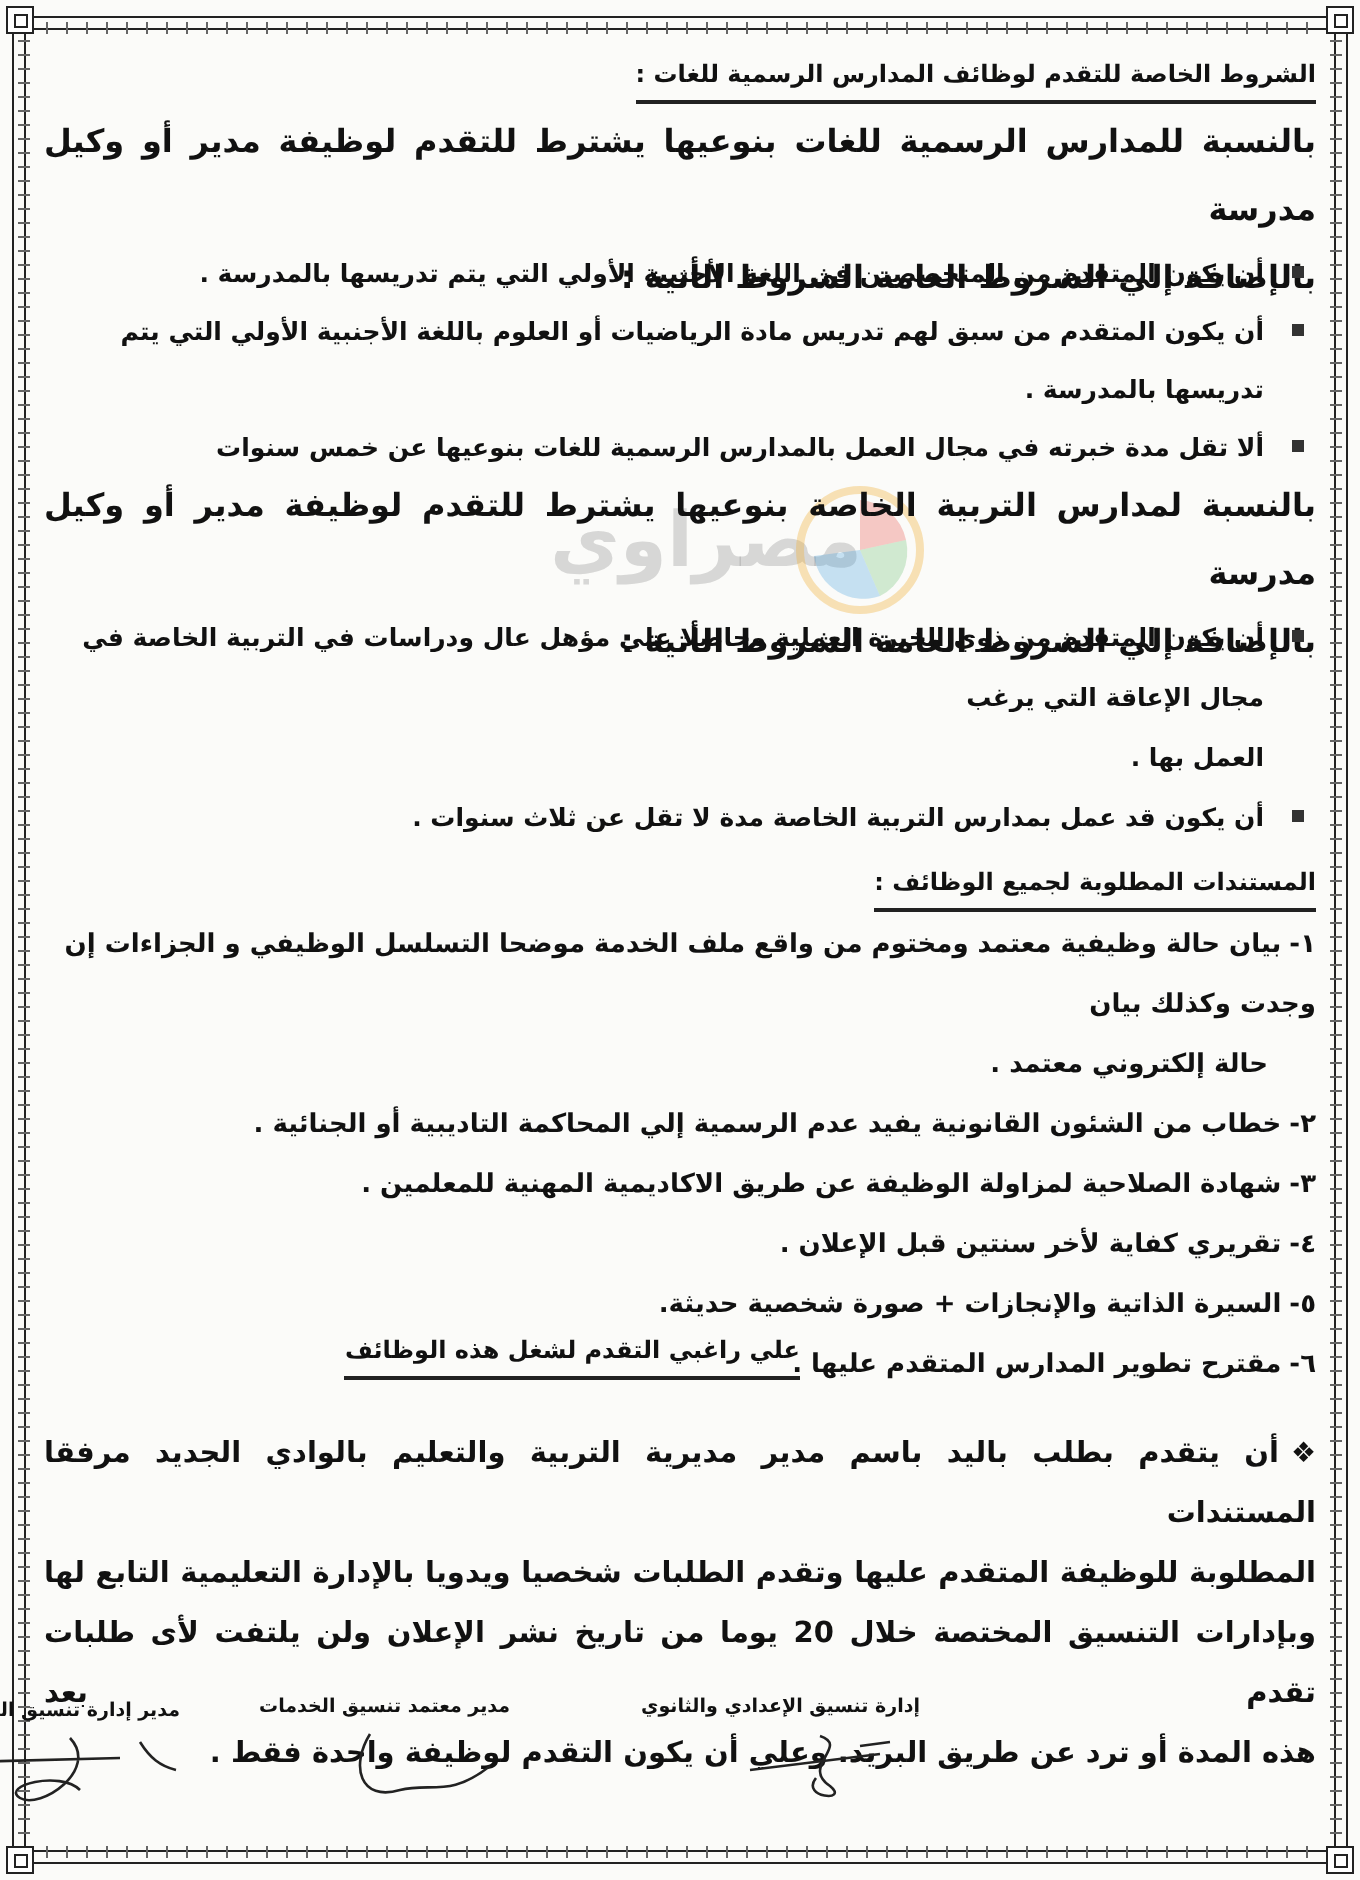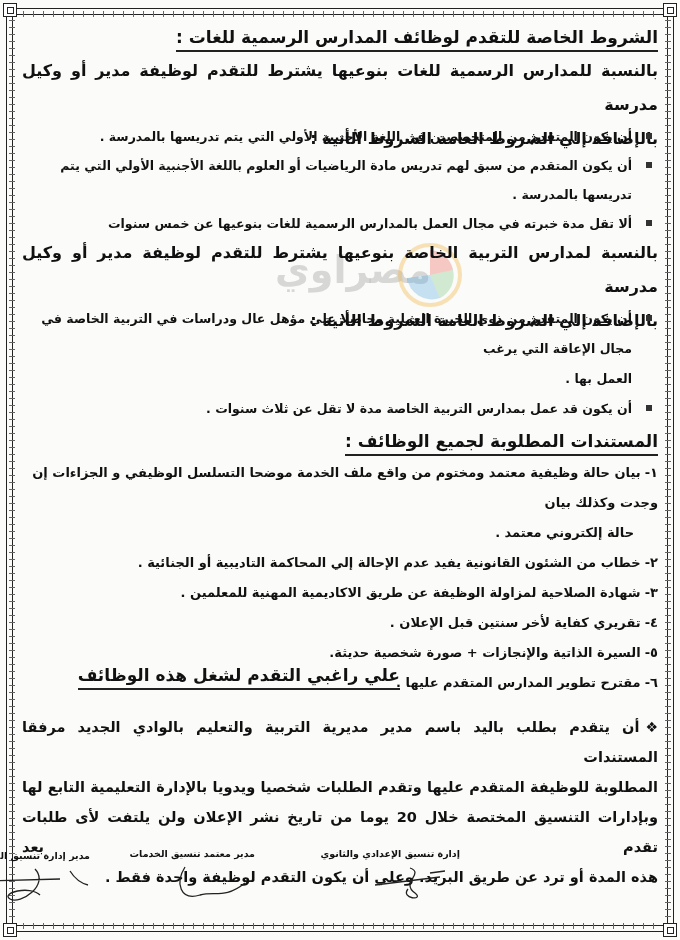--- a/index.html
+++ b/index.html
@@ -35,21 +35,21 @@
     content: ""; position: absolute; left: 3px; top: 3px; width: 5px; height: 5px; border: 1px solid #222;
   }
 
   .content {
     position: absolute; left: 22px; right: 22px; top: 22px; bottom: 30px;
     direction: rtl; text-align: right;
   }
 
   .heading {
     font-family: "DejaVu Sans", sans-serif; font-weight: bold;
-    font-size: 17px; color: #111; display: inline-block;
+    font-size: 12px; color: #111; display: inline-block;
     border-bottom: 2px solid #222; padding-bottom: 2px; line-height: 22px;
   }
   .heading-wrap { position: absolute; right: 0; }
 
   .para {
     position: absolute; right: 0; left: 0;
     font-weight: bold; font-size: 16px; line-height: 34px;
     text-align: justify; text-align-last: right;
     letter-spacing: 0.2px;
   }
@@ -154,21 +154,21 @@
     </ul>
 
     <div class="heading-wrap" style="top:408px;">
       <span class="heading">المستندات المطلوبة لجميع الوظائف :</span>
     </div>
     <ol class="numlist" style="top:436px;">
       <li>
         <span class="num">١-</span><span>بيان حالة وظيفية معتمد ومختوم من واقع ملف الخدمة موضحا التسلسل الوظيفي و الجزاءات إن وجدت وكذلك بيان</span>
         <span class="cont">حالة إلكتروني معتمد .</span>
       </li>
-      <li><span class="num">٢-</span><span>خطاب من الشئون القانونية يفيد عدم الإحالة إلي المحاكمة التاديبية أو الجنائية .</span></li>
+      <li><span class="num">٢-</span><span>خطاب من الشئون القانونية يفيد عدم الرسمية إلي المحاكمة التاديبية أو الجنائية .</span></li>
       <li><span class="num">٣-</span><span>شهادة الصلاحية لمزاولة الوظيفة عن طريق الاكاديمية المهنية للمعلمين .</span></li>
       <li><span class="num">٤-</span><span>تقريري كفاية لأخر سنتين قبل الإعلان .</span></li>
       <li><span class="num">٥-</span><span>السيرة الذاتية والإنجازات + صورة شخصية حديثة.</span></li>
       <li><span class="num">٦-</span><span>مقترح تطوير المدارس المتقدم عليها .</span></li>
     </ol>
 
     <div class="heading-wrap" style="top:642px; right:258px;">
       <span class="heading">علي راغبي التقدم لشغل هذه الوظائف</span>
     </div>
     <div class="final" style="top:690px;">

